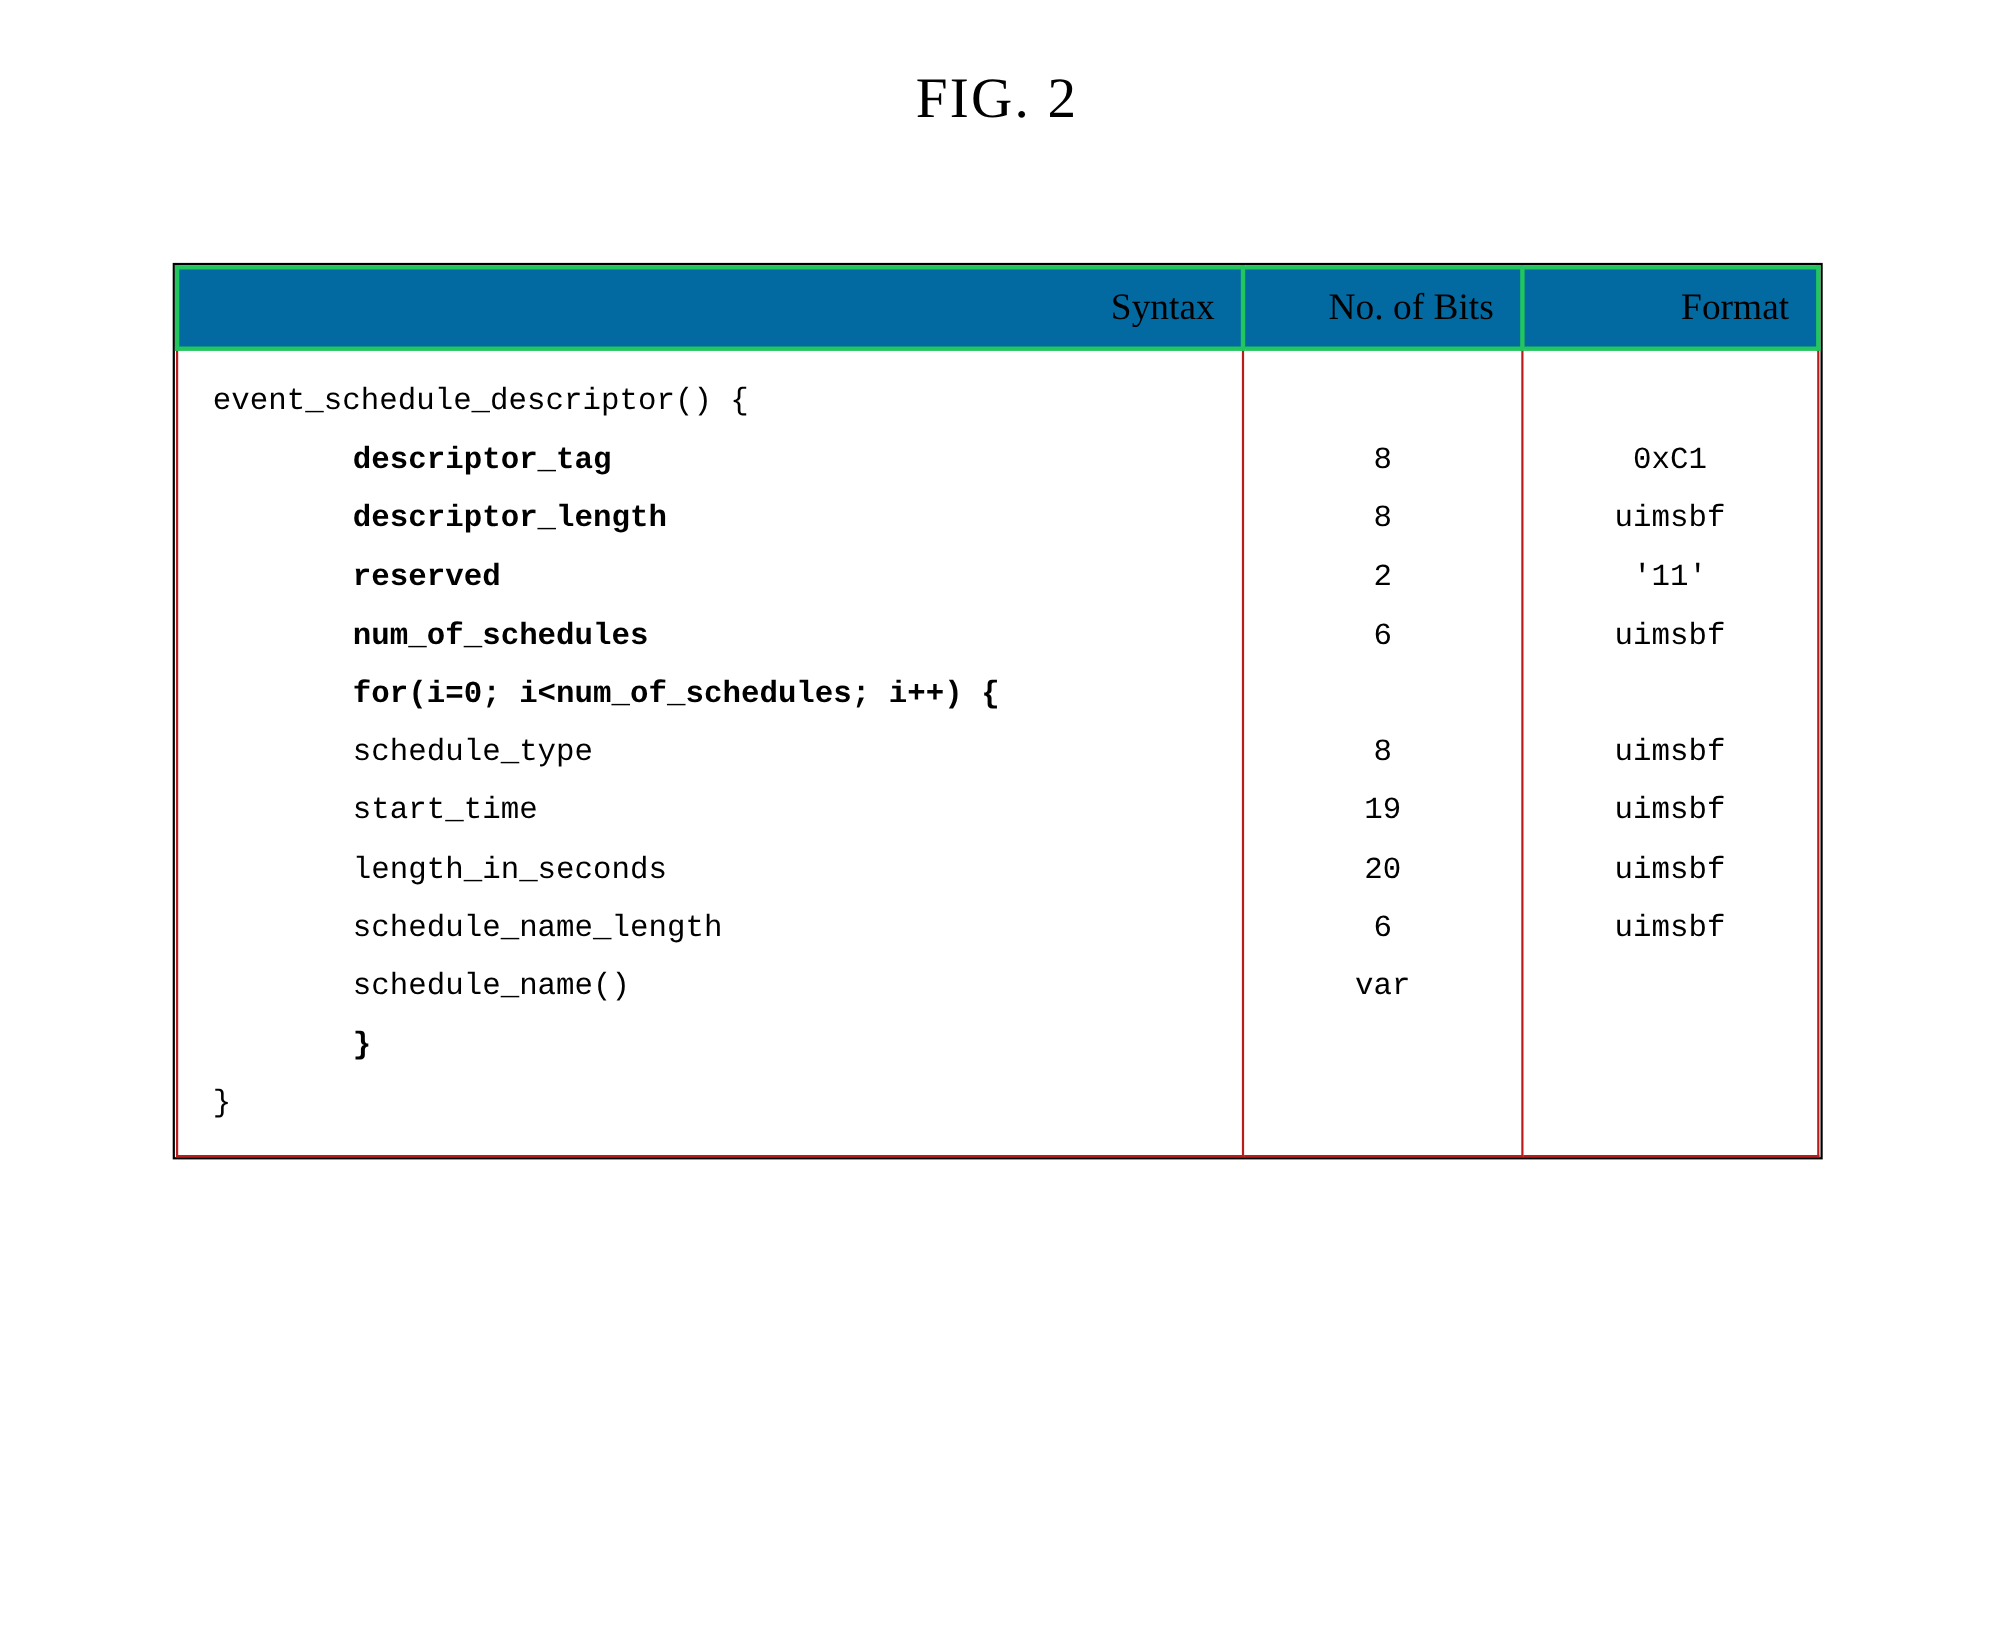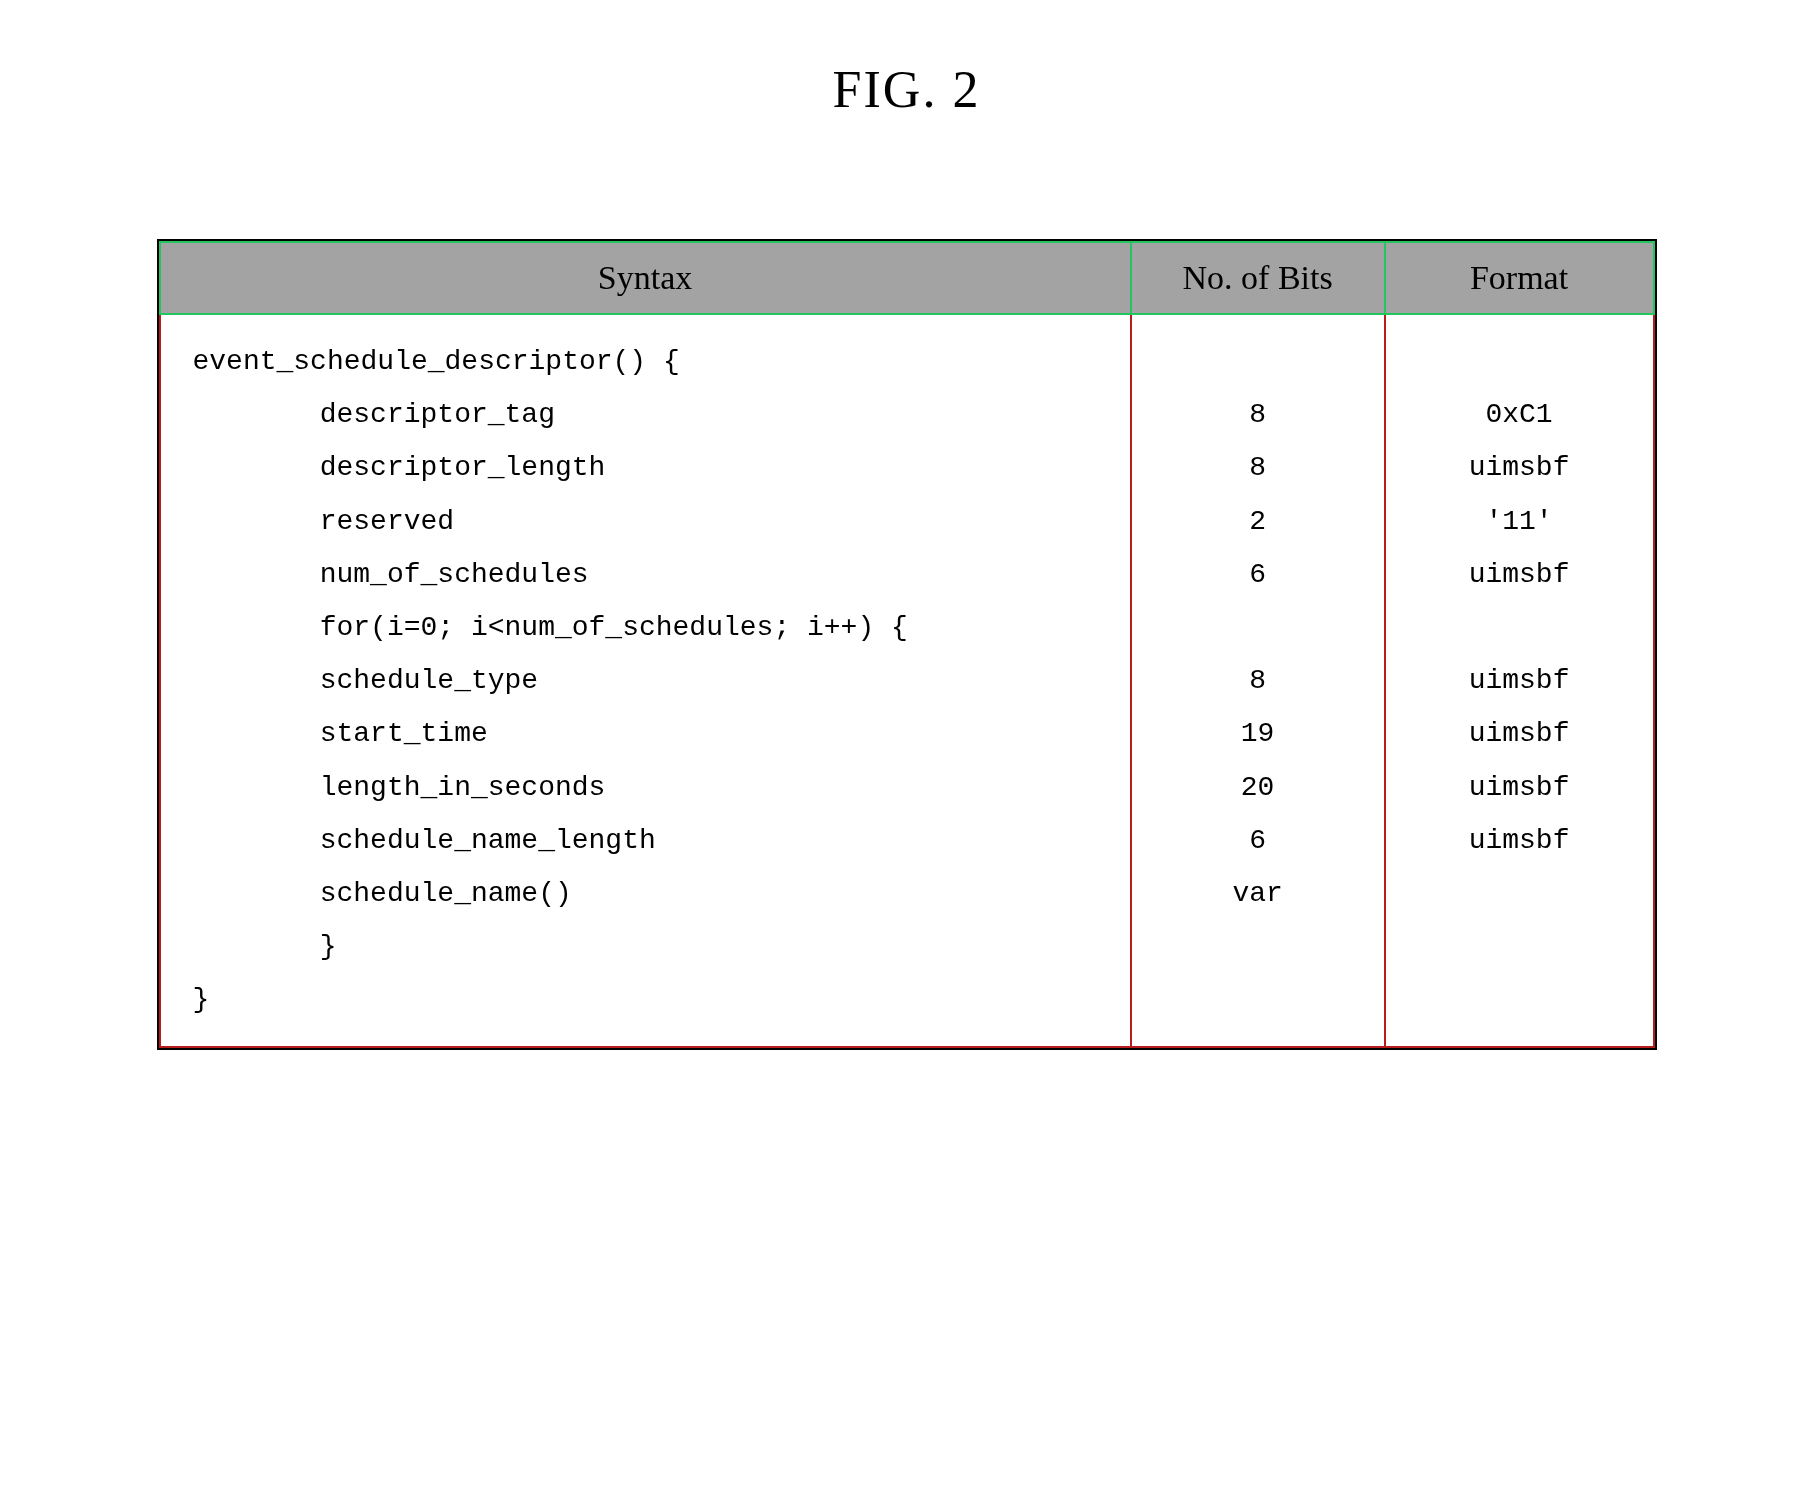--- a/index.html
+++ b/index.html
@@ -32,27 +32,27 @@
       width: 1500px;
       border: 2px solid #000;
     }
 
     table {
       width: 100%;
       border-collapse: collapse;
     }
 
     thead tr th {
-      border: 2px solid #22c55e;
+      border: 4px solid #22c55e;
       padding: 16px 24px;
       font-size: 34px;
       font-family: 'Times New Roman', Times, serif;
       font-weight: normal;
-      text-align: center;
-      background-color: #a3a3a3;
+      text-align: right;
+      background-color: #0369a1;
     }
 
     tbody tr td {
       border: 2px solid #b91c1c;
       padding: 20px 28px;
       font-size: 28px;
       font-family: 'Courier New', Courier, monospace;
       vertical-align: top;
     }
 
@@ -75,20 +75,21 @@
       margin-top: 40px;
     }
 
     .syntax-line {
       display: block;
       white-space: pre;
     }
 
     .indent1 {
       padding-left: 60px;
+      font-weight: bold;
     }
 
     .indent2 {
       padding-left: 60px;
     }
   </style>
 </head>
 <body>
 
 <h1 class="page-title">FIG. 2</h1>

